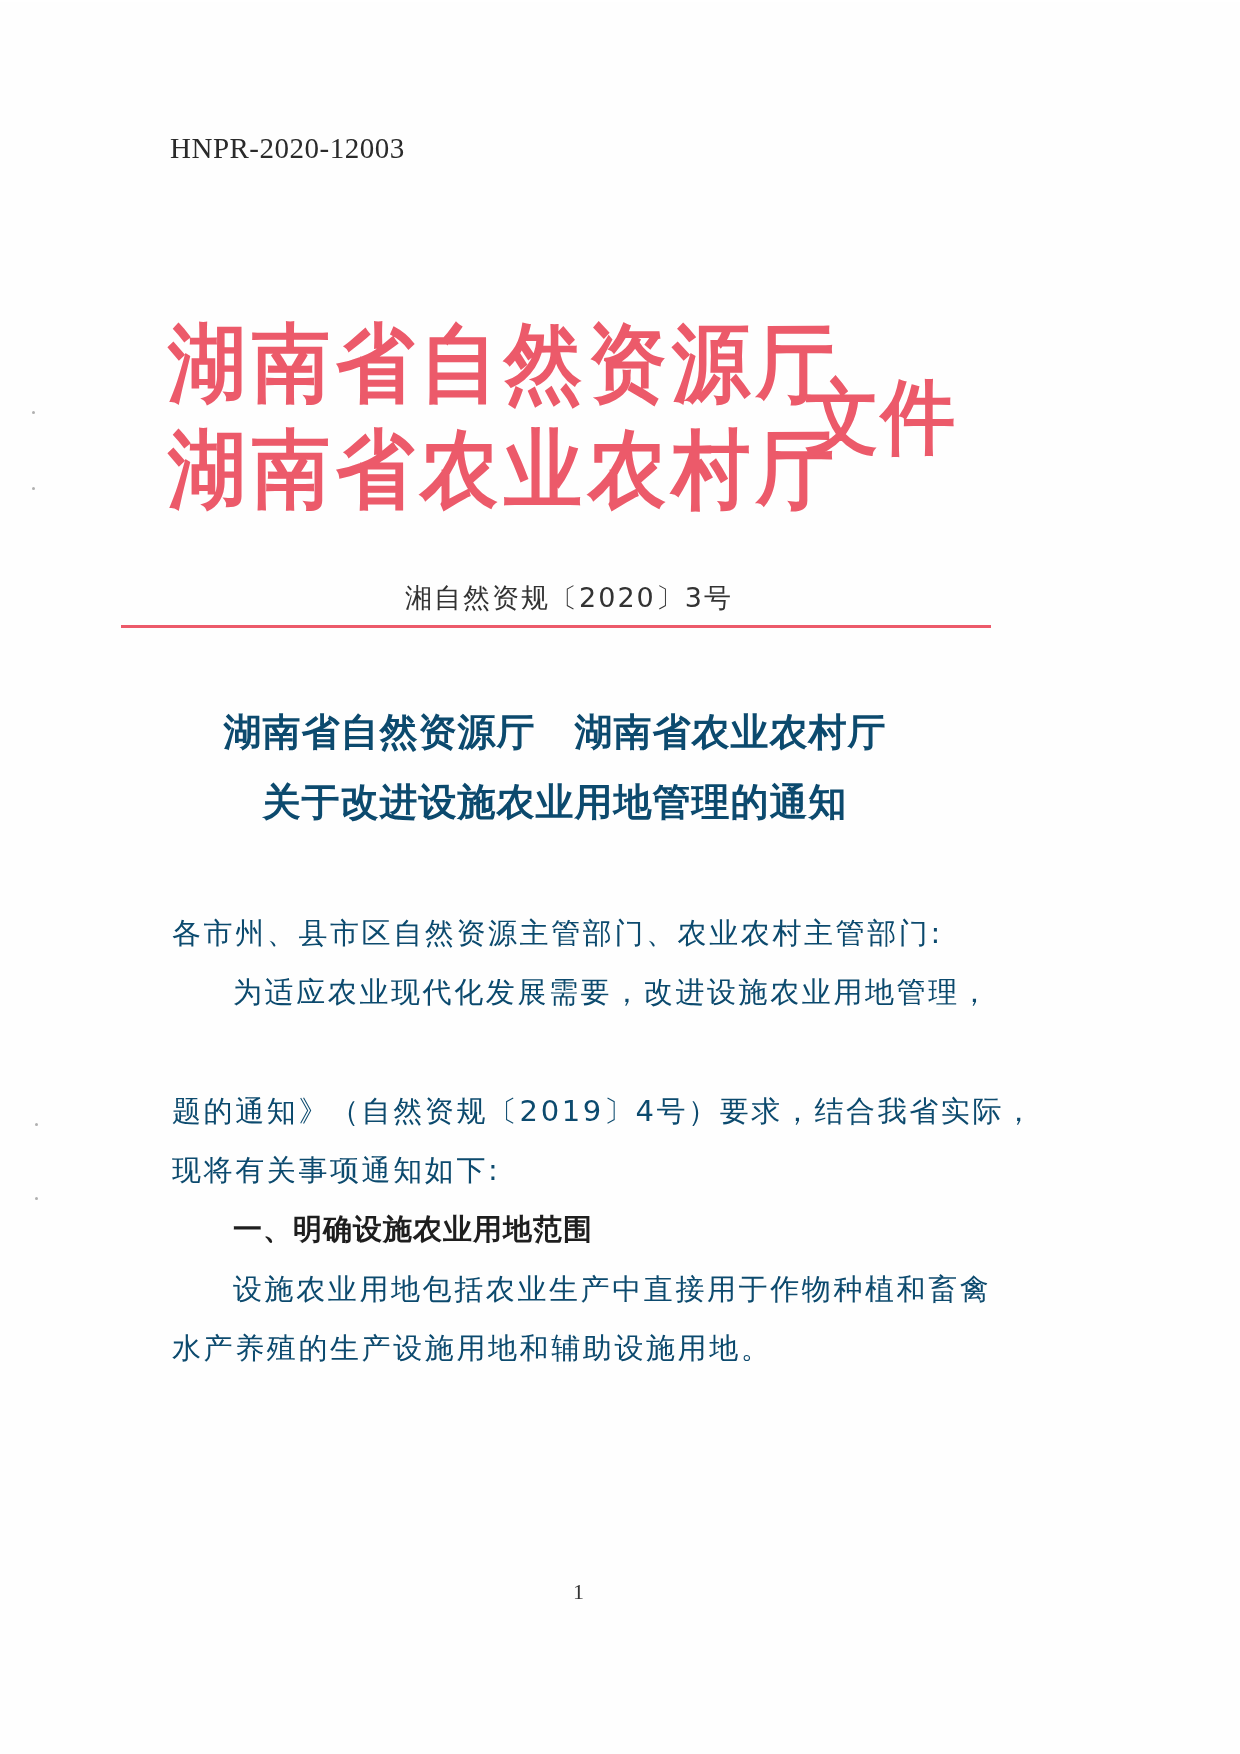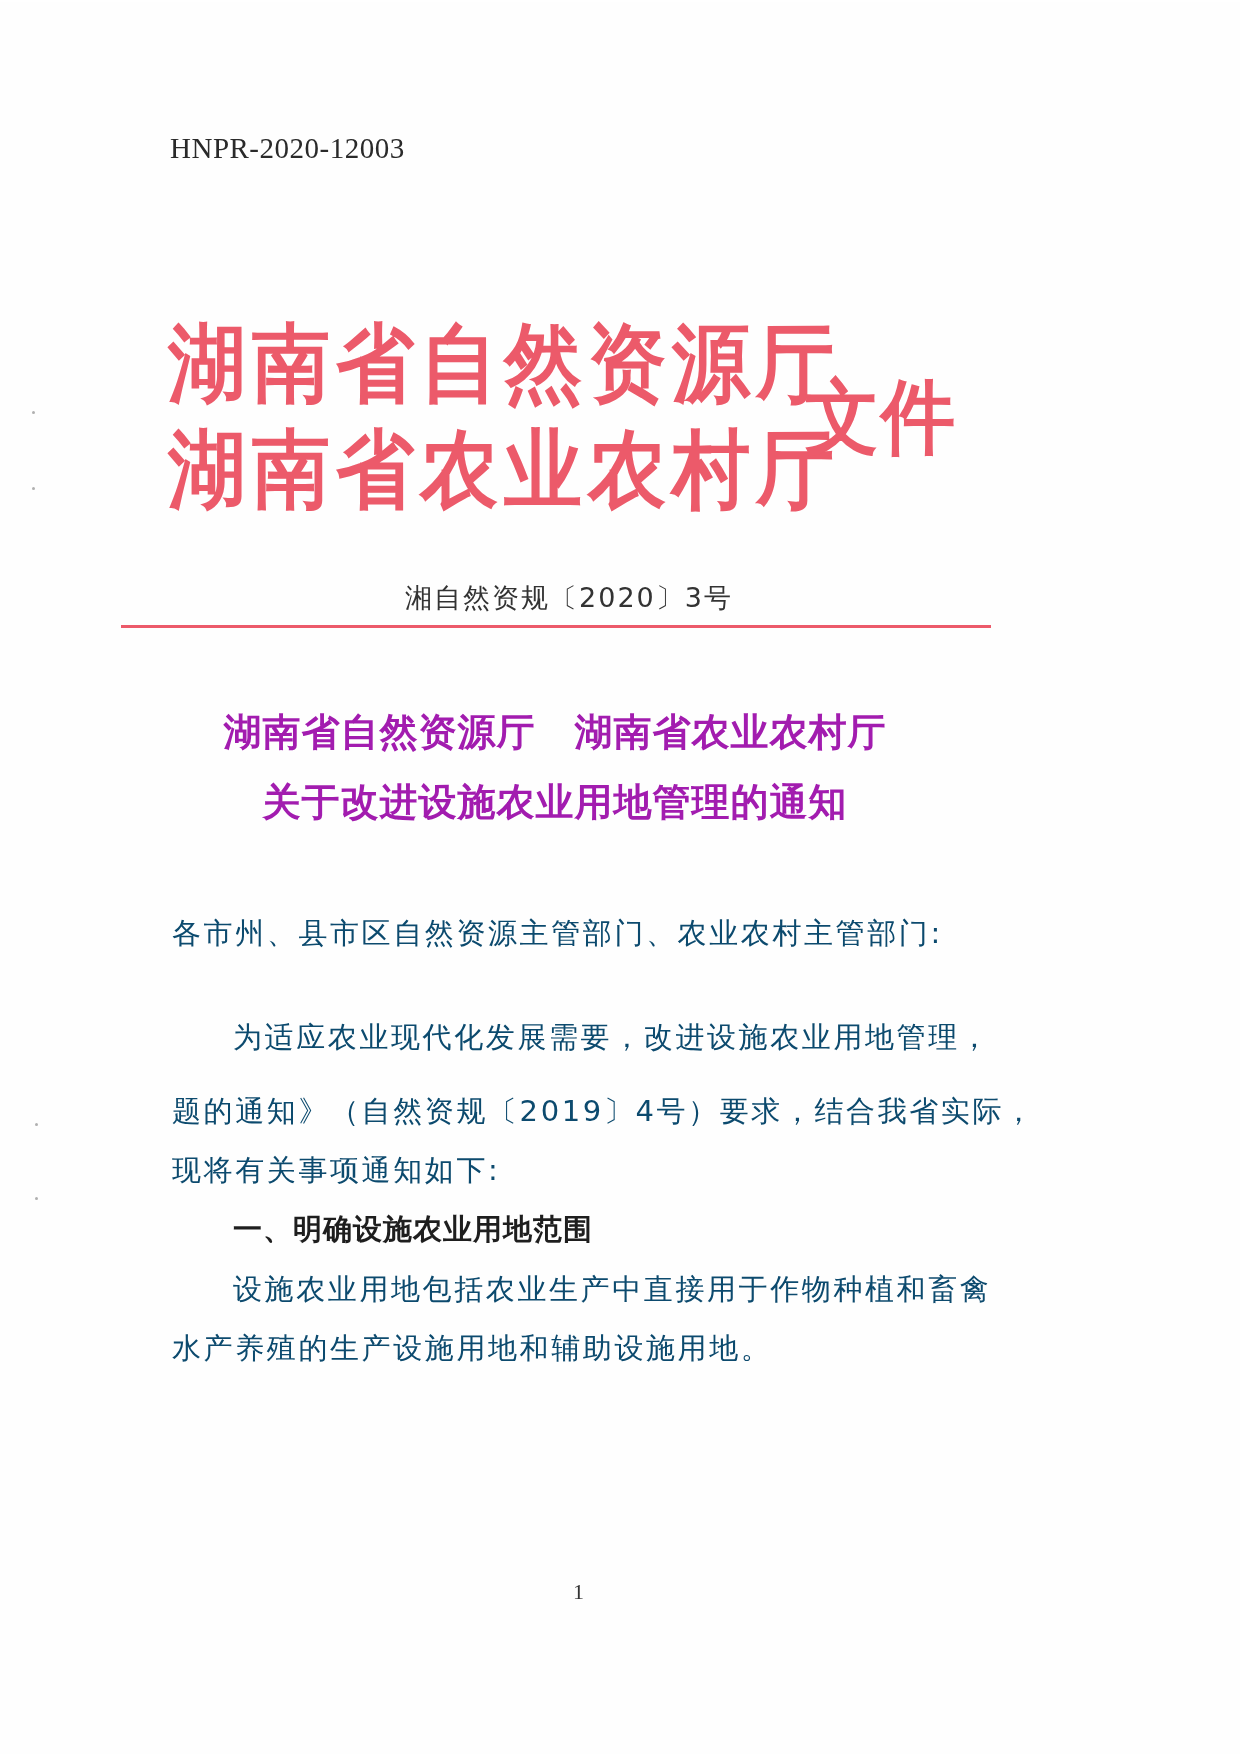--- a/index.html
+++ b/index.html
@@ -5,21 +5,21 @@
   html, body { margin:0; padding:0; background:#ffffff; }
   body { width:1240px; height:1754px; position:relative; overflow:hidden; }
   .page { position:absolute; left:0; top:2px; width:1240px; height:1754px; background:#fefefe; }
   .doc-id { position:absolute; left:170px; top:130px; font-family:"Liberation Serif","DejaVu Serif",serif; font-size:29px; color:#2a2a2a; letter-spacing:0.5px; }
   .red-head { position:absolute; font-family:"DejaVu Serif","Liberation Serif",serif; color:#ec5a6a; font-weight:bold; }
   .red-line1 { left:168px; top:312px; font-size:78px; letter-spacing:6px; line-height:90px; transform:scaleY(1.1); transform-origin:top left; }
   .red-line2 { left:168px; top:418px; font-size:78px; letter-spacing:6px; line-height:90px; transform:scaleY(1.1); transform-origin:top left; }
   .red-wenjian { left:805px; top:365px; font-size:74px; letter-spacing:2px; line-height:90px; transform:scaleY(1.1); transform-origin:top left; }
   .doc-number { position:absolute; left:0; width:1110px; text-align:center; top:578px; font-family:"DejaVu Sans","Liberation Sans",sans-serif; font-size:27px; color:#333; letter-spacing:2px;padding-left:14px; }
   .red-rule { position:absolute; left:121px; top:623px; width:870px; height:3px; background:#ec5a6a; }
-  .title { position:absolute; left:0; width:1110px; text-align:center; font-family:"DejaVu Serif","Liberation Serif",serif; font-weight:bold; font-size:38px; color:#a21caf; letter-spacing:1px; }
+  .title { position:absolute; left:0; width:1110px; text-align:center; font-family:"DejaVu Serif","Liberation Serif",serif; font-weight:bold; font-size:38px; color:#0c4a6e; letter-spacing:1px; }
   .title1 { top:705px; }
   .title2 { top:775px; }
   .body-line { position:absolute; left:172px; width:800px; font-family:"DejaVu Sans","Liberation Sans",sans-serif; font-size:29px; color:#0c4a6e; letter-spacing:2.6px; white-space:nowrap; }
   .indent { left:233px; }
   .section-head { font-weight:bold; letter-spacing:1px; color:#1e1e1e; }
   .page-num { position:absolute; left:573px; top:1577px; font-family:"Liberation Serif","DejaVu Serif",serif; font-size:22px; color:#333; }
   .speck { position:absolute; width:3px; height:3px; background:#b0b0b0; border-radius:50%; }
 </style>
 </head>
 <body>
@@ -34,21 +34,21 @@
 
   <div class="doc-number">湘自然资规〔2020〕3号</div>
 
   <div class="red-rule"></div>
 
   <div class="title title1">湖南省自然资源厅　湖南省农业农村厅</div>
   <div class="title title2">关于改进设施农业用地管理的通知</div>
 
   <div class="body-line" style="top:912px;">各市州、县市区自然资源主管部门、农业农村主管部门:</div>
 
-  <div class="body-line indent" style="top:971px;margin-top:45px;">为适应农业现代化发展需要，改进设施农业用地管理，</div>
+  <div class="body-line indent" style="top:971px;">为适应农业现代化发展需要，改进设施农业用地管理，</div>
   <div class="body-line" style="top:1090px;">题的通知》（自然资规〔2019〕4号）要求，结合我省实际，</div>
   <div class="body-line" style="top:1149px;">现将有关事项通知如下:</div>
 
   <div class="body-line indent section-head" style="top:1208px;">一、明确设施农业用地范围</div>
 
   <div class="body-line indent" style="top:1268px;">设施农业用地包括农业生产中直接用于作物种植和畜禽</div>
   <div class="body-line" style="top:1327px;">水产养殖的生产设施用地和辅助设施用地。</div>
 
   <div class="page-num">1</div>
 

